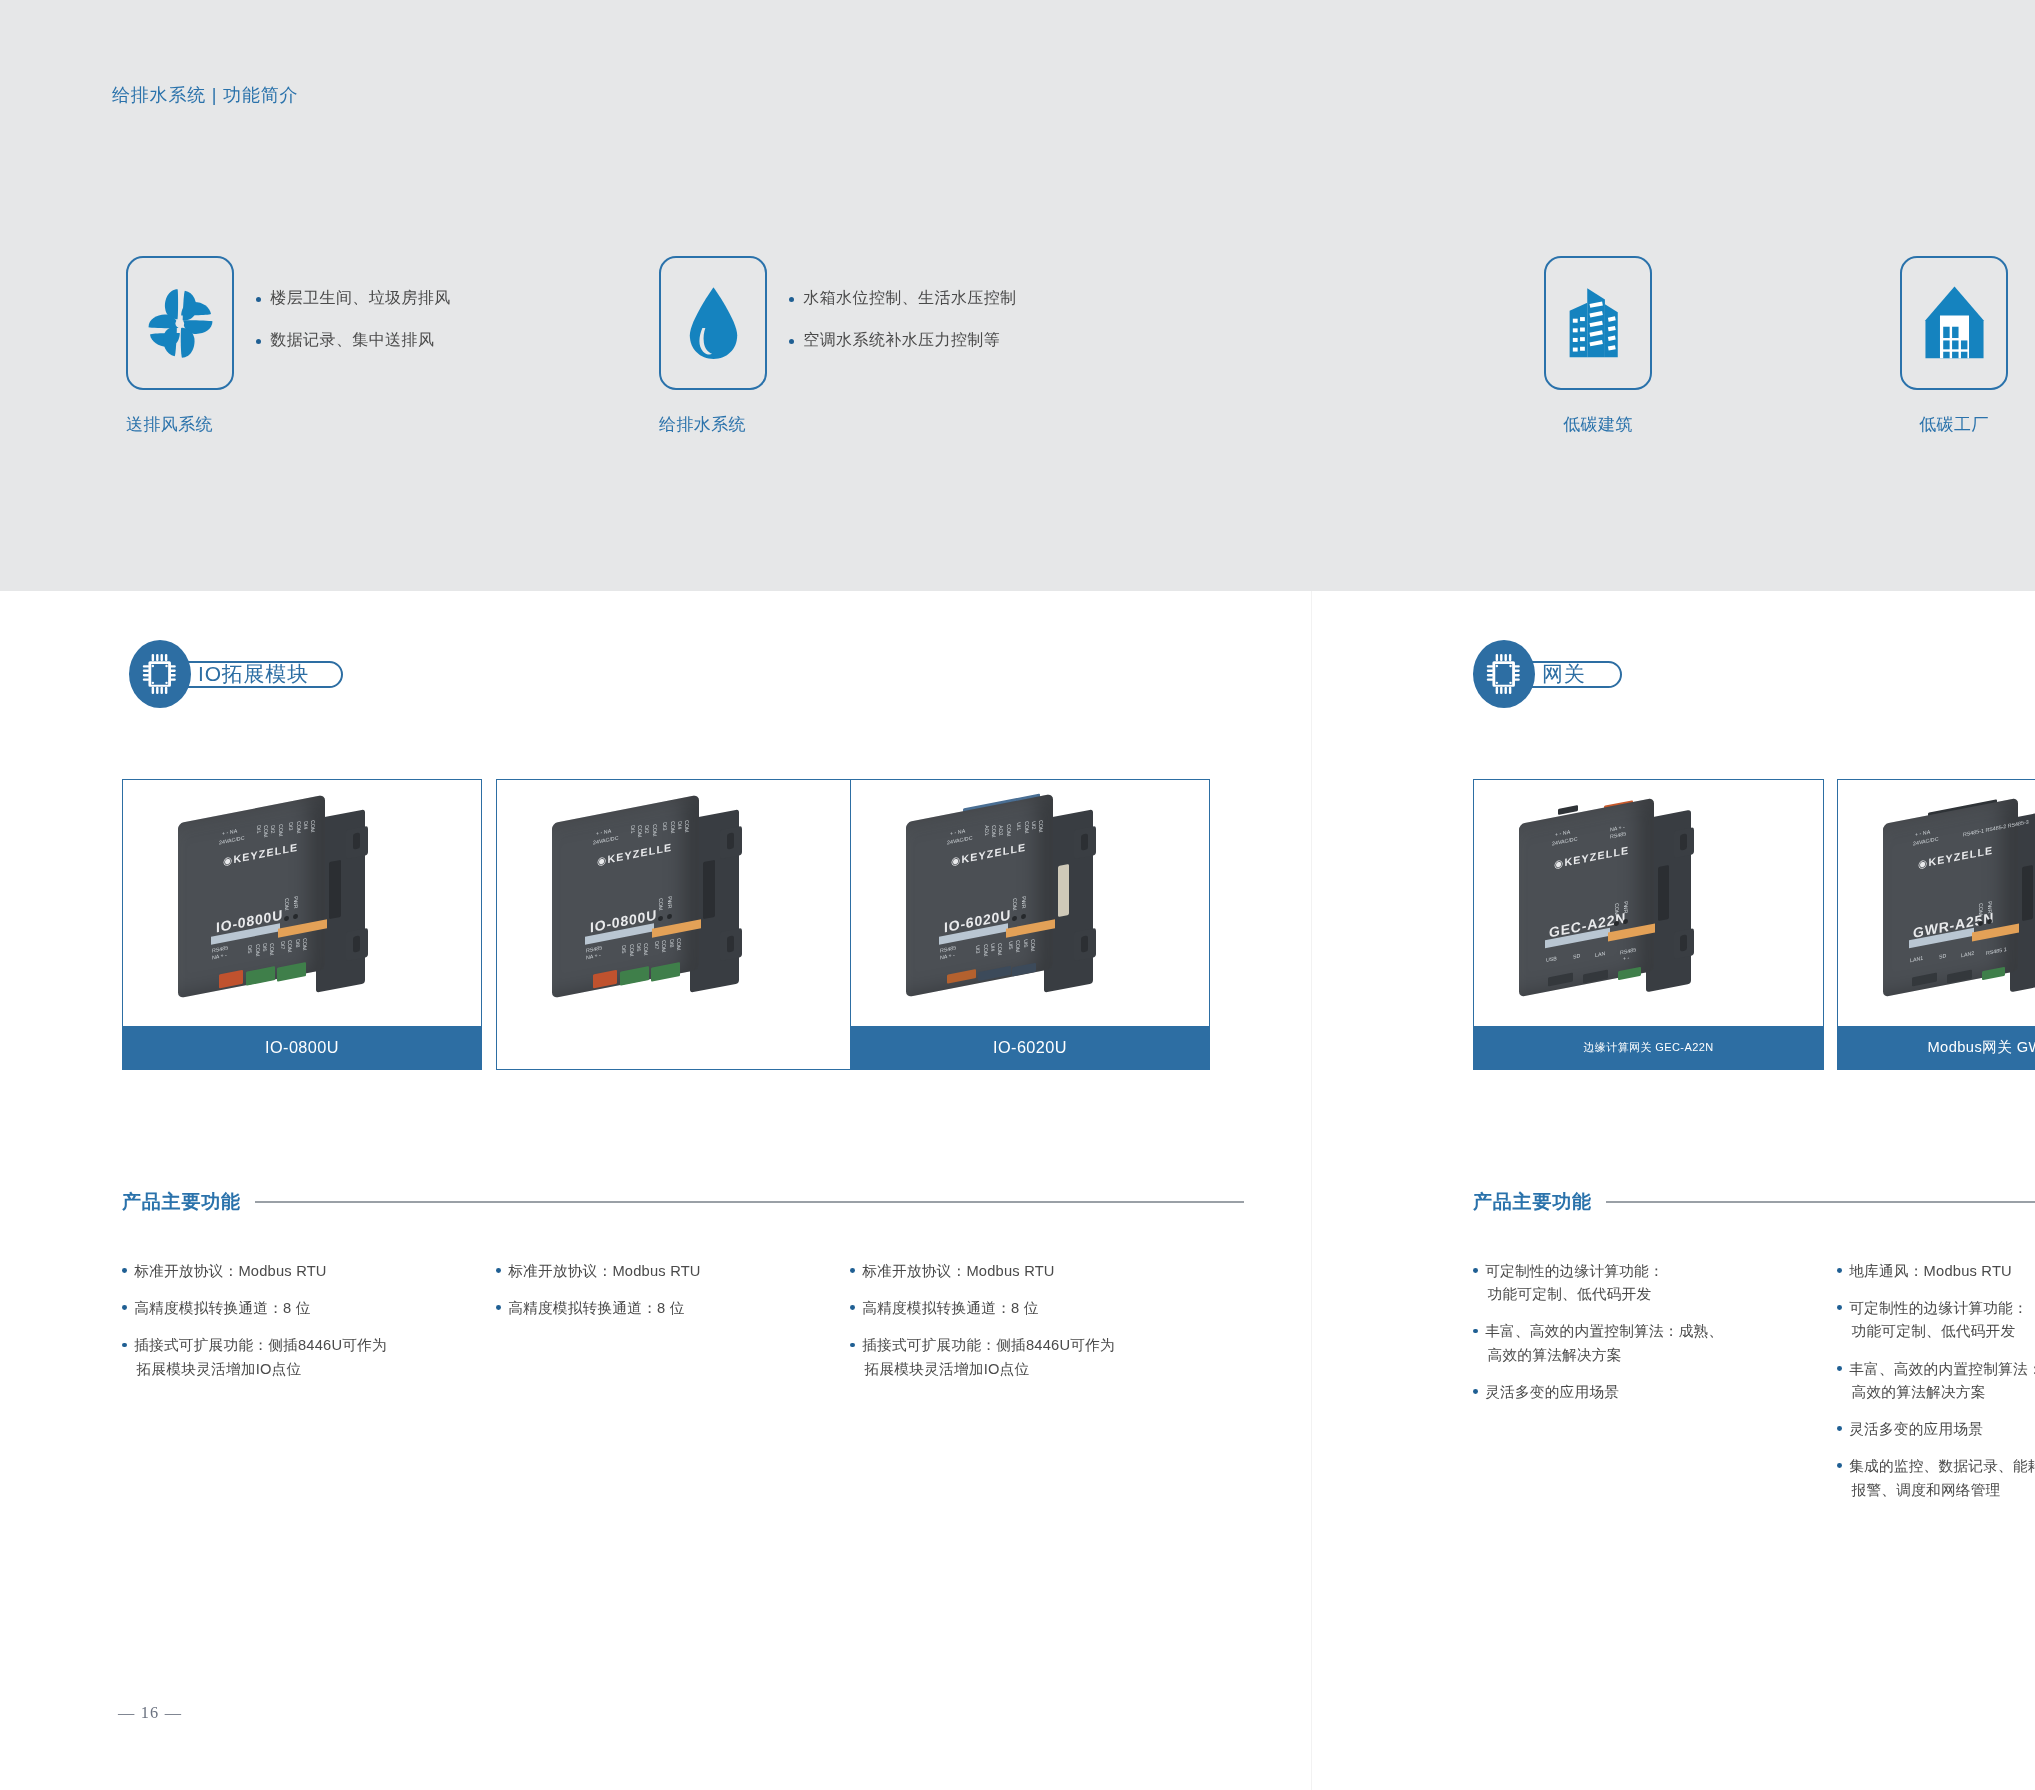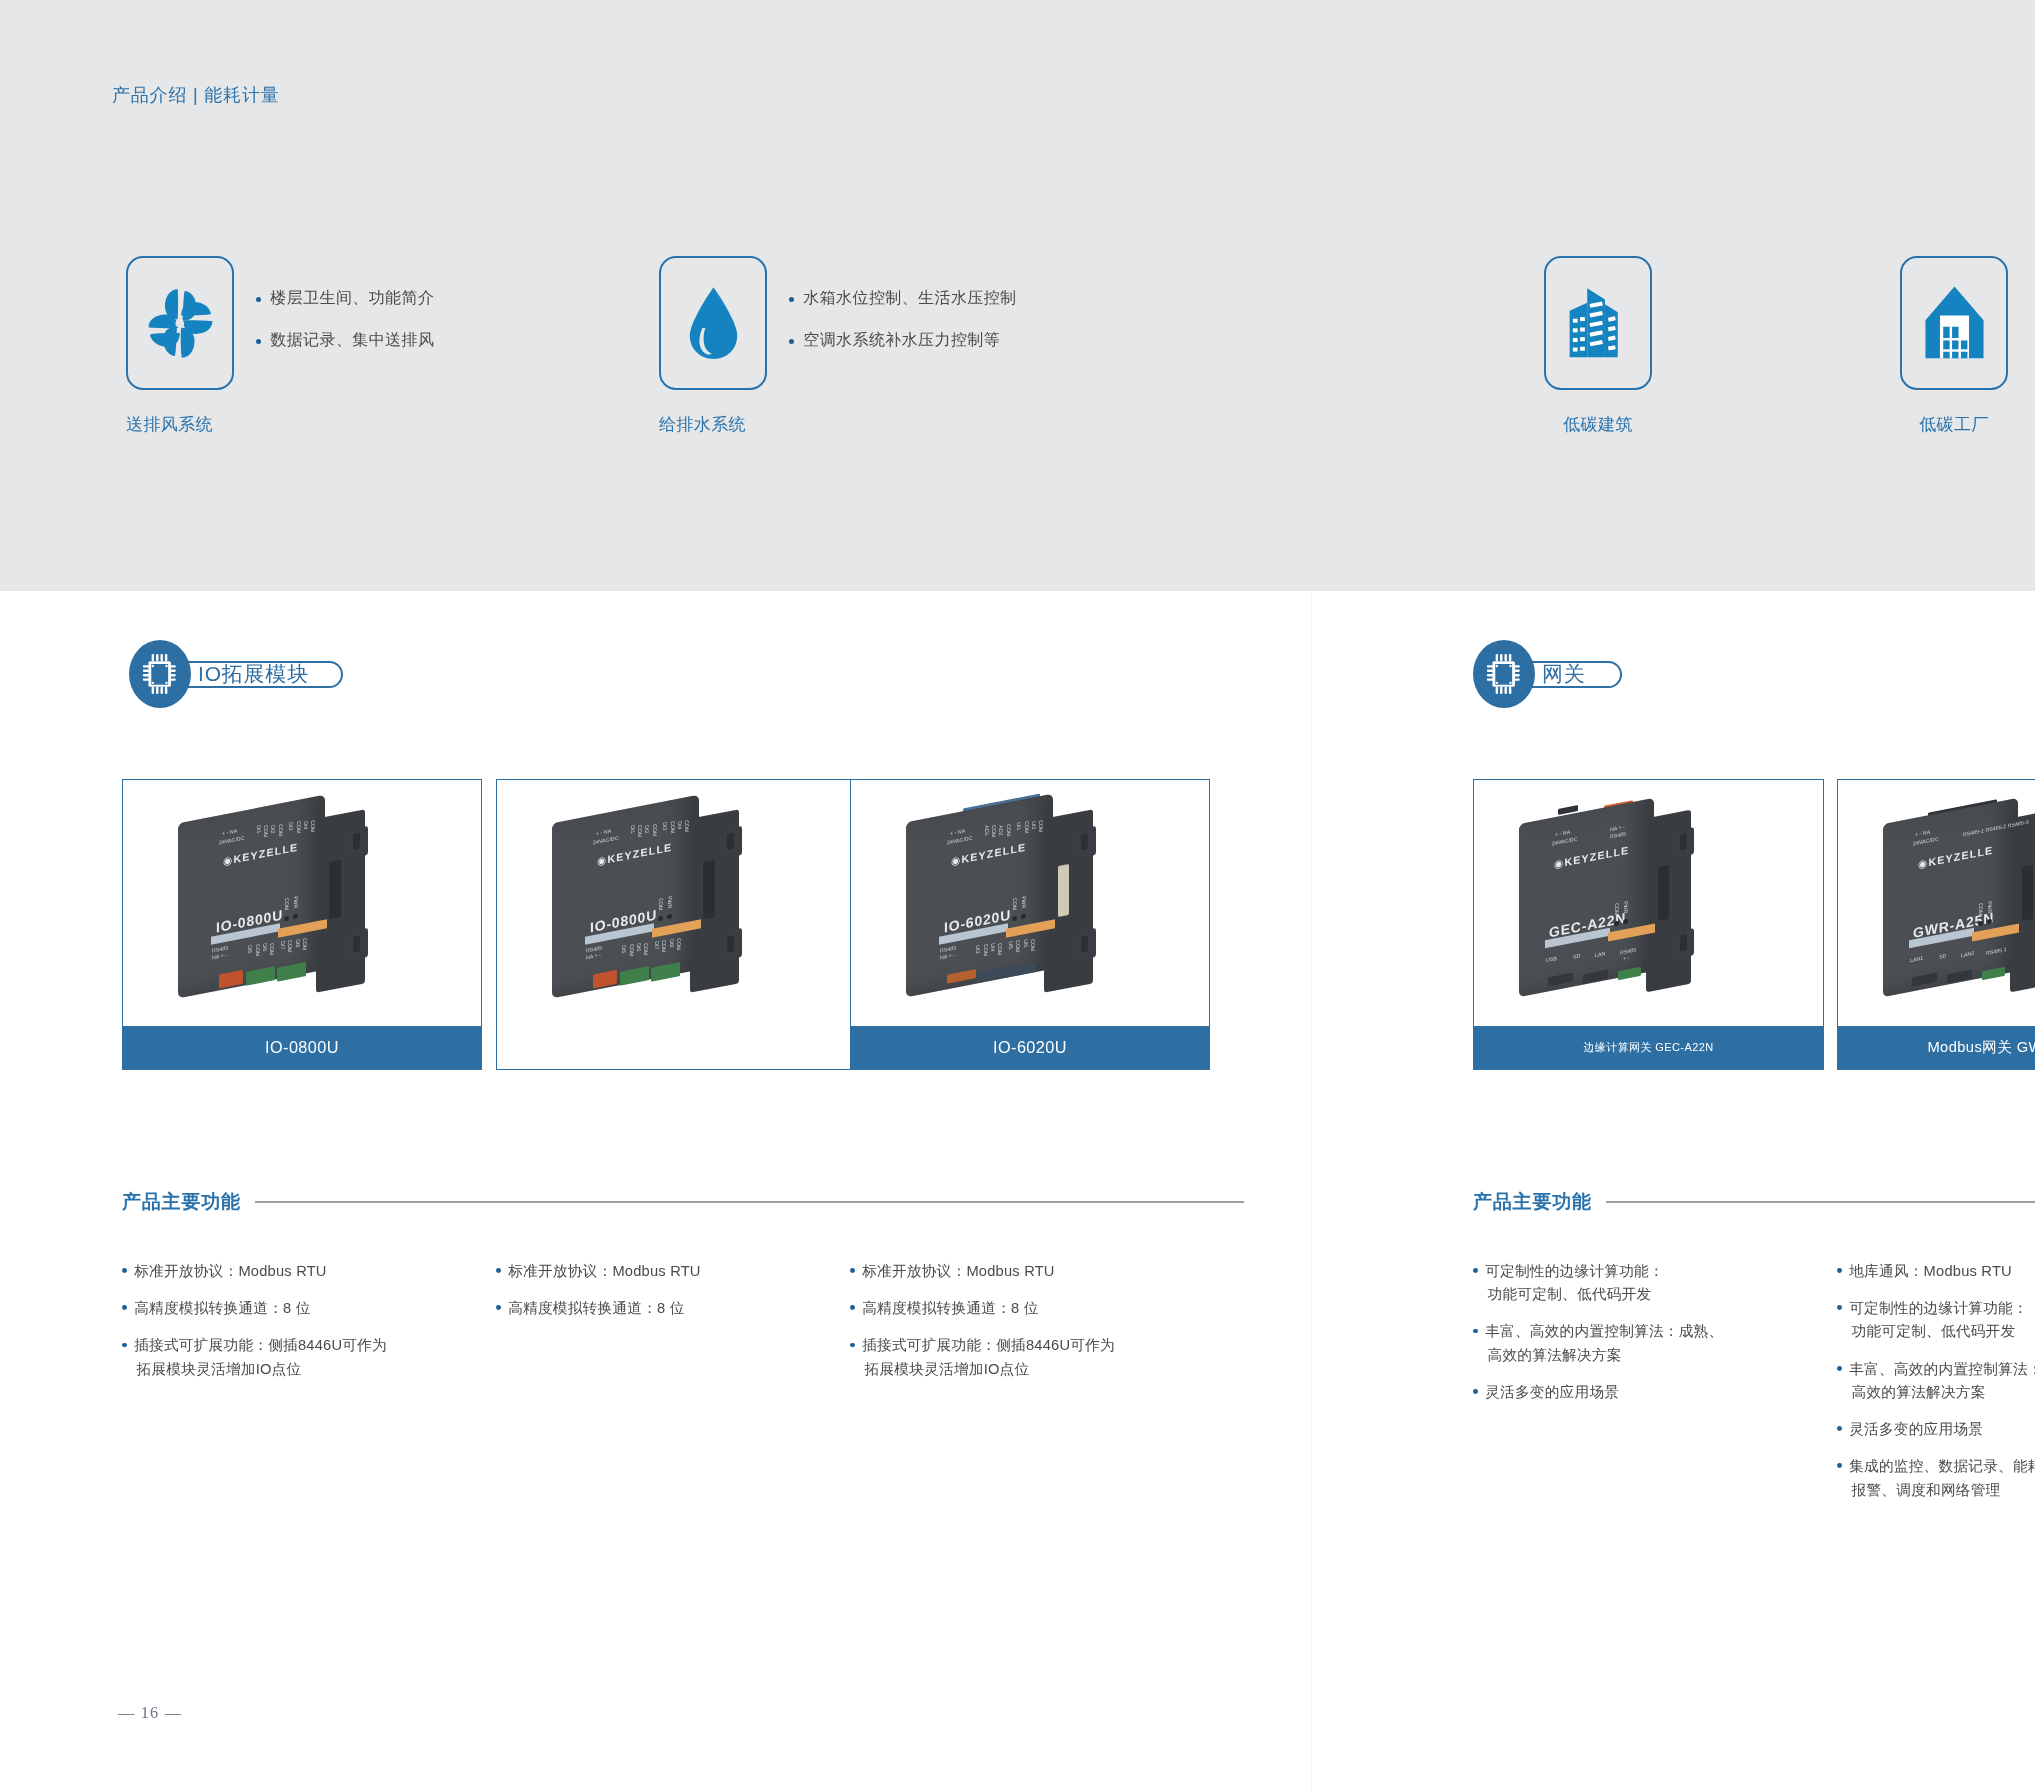--- a/index.html
+++ b/index.html
@@ -121,21 +121,21 @@
 
   .spine{
     position:absolute;left:1311px;top:591px;width:0.4px;height:1200px;background:#f2f2f2;
   }
 </style>
 </head>
 <body>
 
 <div class="gray-band"></div>
 
-<div class="page-header left">产品介绍 | 能耗计量</div>
+<div class="page-header left">给排水系统 | 功能简介</div>
 
 <div class="app-block" style="left:126px;top:256px;">
   <div class="icon-frame">
     <svg width="73" height="77" viewBox="0 0 100 106">
       <g fill="#1583bf">
         <path d="M46 6 C34 6 27 20 29 33 C30 41 35 45 44 47 L46 47 C47 44 47 10 46 6 Z"></path>
         <path d="M56 8 C68 10 74 24 71 37 C69 44 64 48 55 49 L53 49 C53 45 54 12 56 8 Z"></path>
         <path d="M6 58 C6 46 20 39 33 41 C41 43 45 48 47 57 L47 59 C44 60 10 59 6 58 Z"></path>
         <path d="M8 68 C10 80 24 87 37 84 C44 82 48 77 49 68 L49 66 C45 66 12 66 8 68 Z"></path>
         <path d="M94 50 C94 62 80 69 67 67 C59 65 55 60 53 51 L53 49 C56 48 90 49 94 50 Z"></path>
@@ -143,21 +143,21 @@
         <path d="M52 100 C64 100 71 86 69 73 C67 65 62 61 53 59 L51 59 C50 62 50 96 52 100 Z"></path>
         <path d="M42 98 C30 96 24 82 27 69 C29 62 34 58 43 57 L45 57 C45 61 44 94 42 98 Z"></path>
         <ellipse cx="49" cy="53" rx="6" ry="6" fill="#e6e7e8"></ellipse>
       </g>
     </svg>
   </div>
   <div class="app-caption">送排风系统</div>
   <div class="bullets">
     <div class="bullet-line">
       <span class="bdot"></span>
-      <span class="btext">楼层卫生间、功能简介</span>
+      <span class="btext">楼层卫生间、垃圾房排风</span>
     </div>
     <div class="bullet-line">
       <span class="bdot"></span>
       <span class="btext">数据记录、集中送排风</span>
     </div>
   </div>
 </div>
 
 <div class="app-block" style="left:659px;top:256px;">
   <div class="icon-frame">

